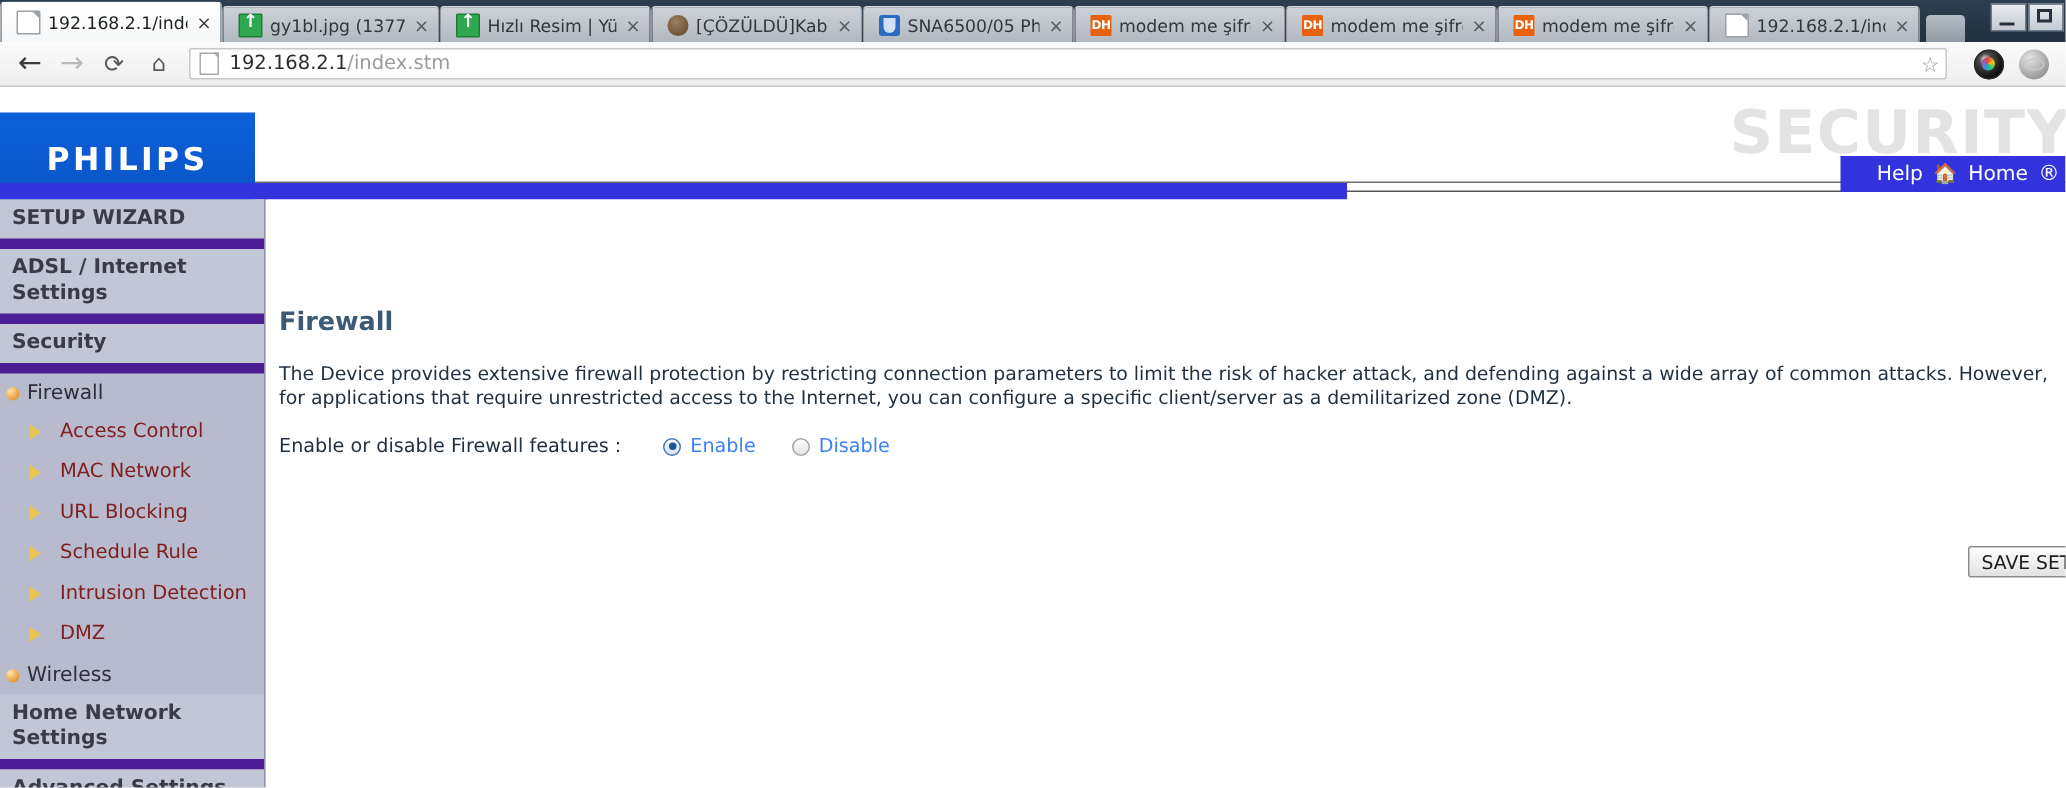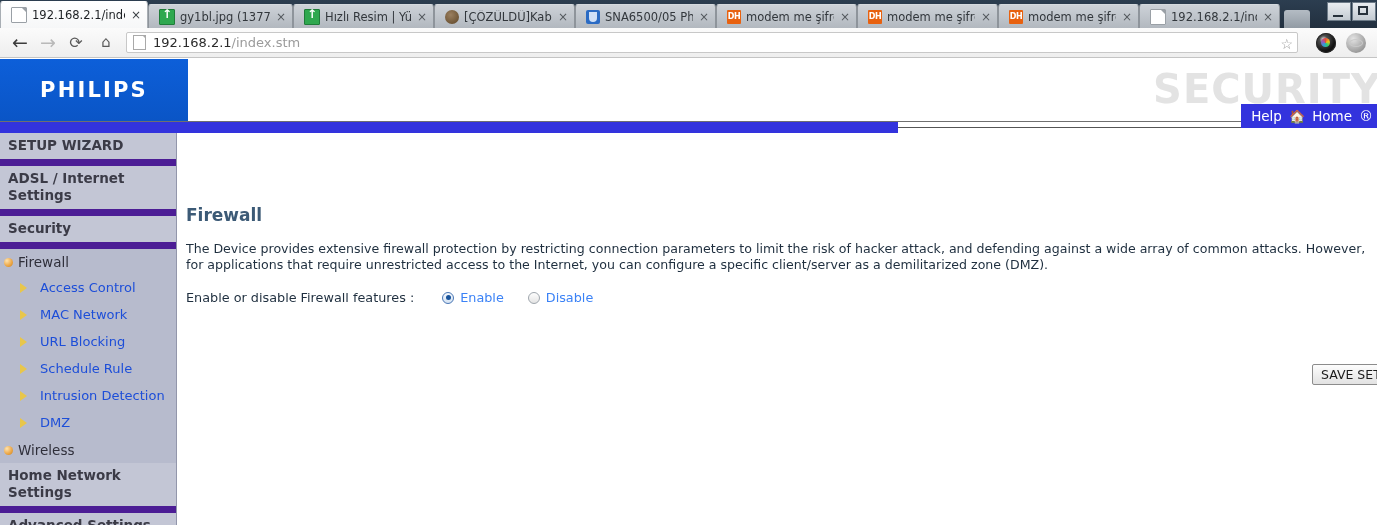--- a/index.html
+++ b/index.html
@@ -251,22 +251,22 @@
     overflow: hidden;
   }
   .header-band {
     position: absolute; top: 0; left: 0;
     width: 1377px; height: 63px;
     background: #ffffff;
     border-bottom: 1px solid #6f6f6f;
     box-sizing: border-box;
   }
   .logo-block {
-    position: absolute; left: 0; top: 0;
-    width: 188px; height: 62px;
+    position: absolute; left: 0; top: 16px;
+    width: 170px; height: 62px;
     background: #0b5ed7;
     background: linear-gradient(#0d5fd9, #0a55c6);
     display: flex; align-items: center; justify-content: center;
   }
   .logo-text {
     color: #ffffff;
     font-weight: bold;
     font-size: 21px;
     letter-spacing: 2.2px;
     font-family: "DejaVu Sans", "Liberation Sans", sans-serif;
@@ -281,21 +281,21 @@
     line-height: 56px;
   }
   .helpbar {
     position: absolute; right: 0; top: 45px;
     height: 24px;
     background: #3333dd;
     color: #ffffff;
     font-size: 13.5px;
     display: flex; align-items: center;
     gap: 7px;
-    padding: 0 4px 0 10px;
+    padding: 0 4px 0 24px;
     white-space: nowrap;
     z-index: 5;
     margin-left: 13px;
   }
   .house-icon { font-size: 13px; line-height: 1; }
   .at-icon { font-size: 14px; }
 
   .blue-rule {
     position: absolute; top: 63px; left: 0;
     width: 898px; height: 11px;
@@ -335,21 +335,21 @@
   .bullet-sphere {
     width: 9px; height: 9px;
     border-radius: 50%;
     background: radial-gradient(circle at 32% 30%, #ffe3ae, #eda94a 55%, #c97f1d);
     margin-right: 5px;
     flex: 0 0 9px;
   }
   .nav-sub {
     display: flex; align-items: center;
     font-size: 13px;
-    color: #1d4ed8;
+    color: #7f1d1d;
     padding: 5px 0 6px 20px;
     line-height: 16px;
   }
   .arrow-tri {
     width: 0; height: 0;
     border-style: solid;
     border-width: 5px 0 5px 7px;
     border-color: transparent transparent transparent #e8c64b;
     margin-right: 6px;
     flex: 0 0 7px;

